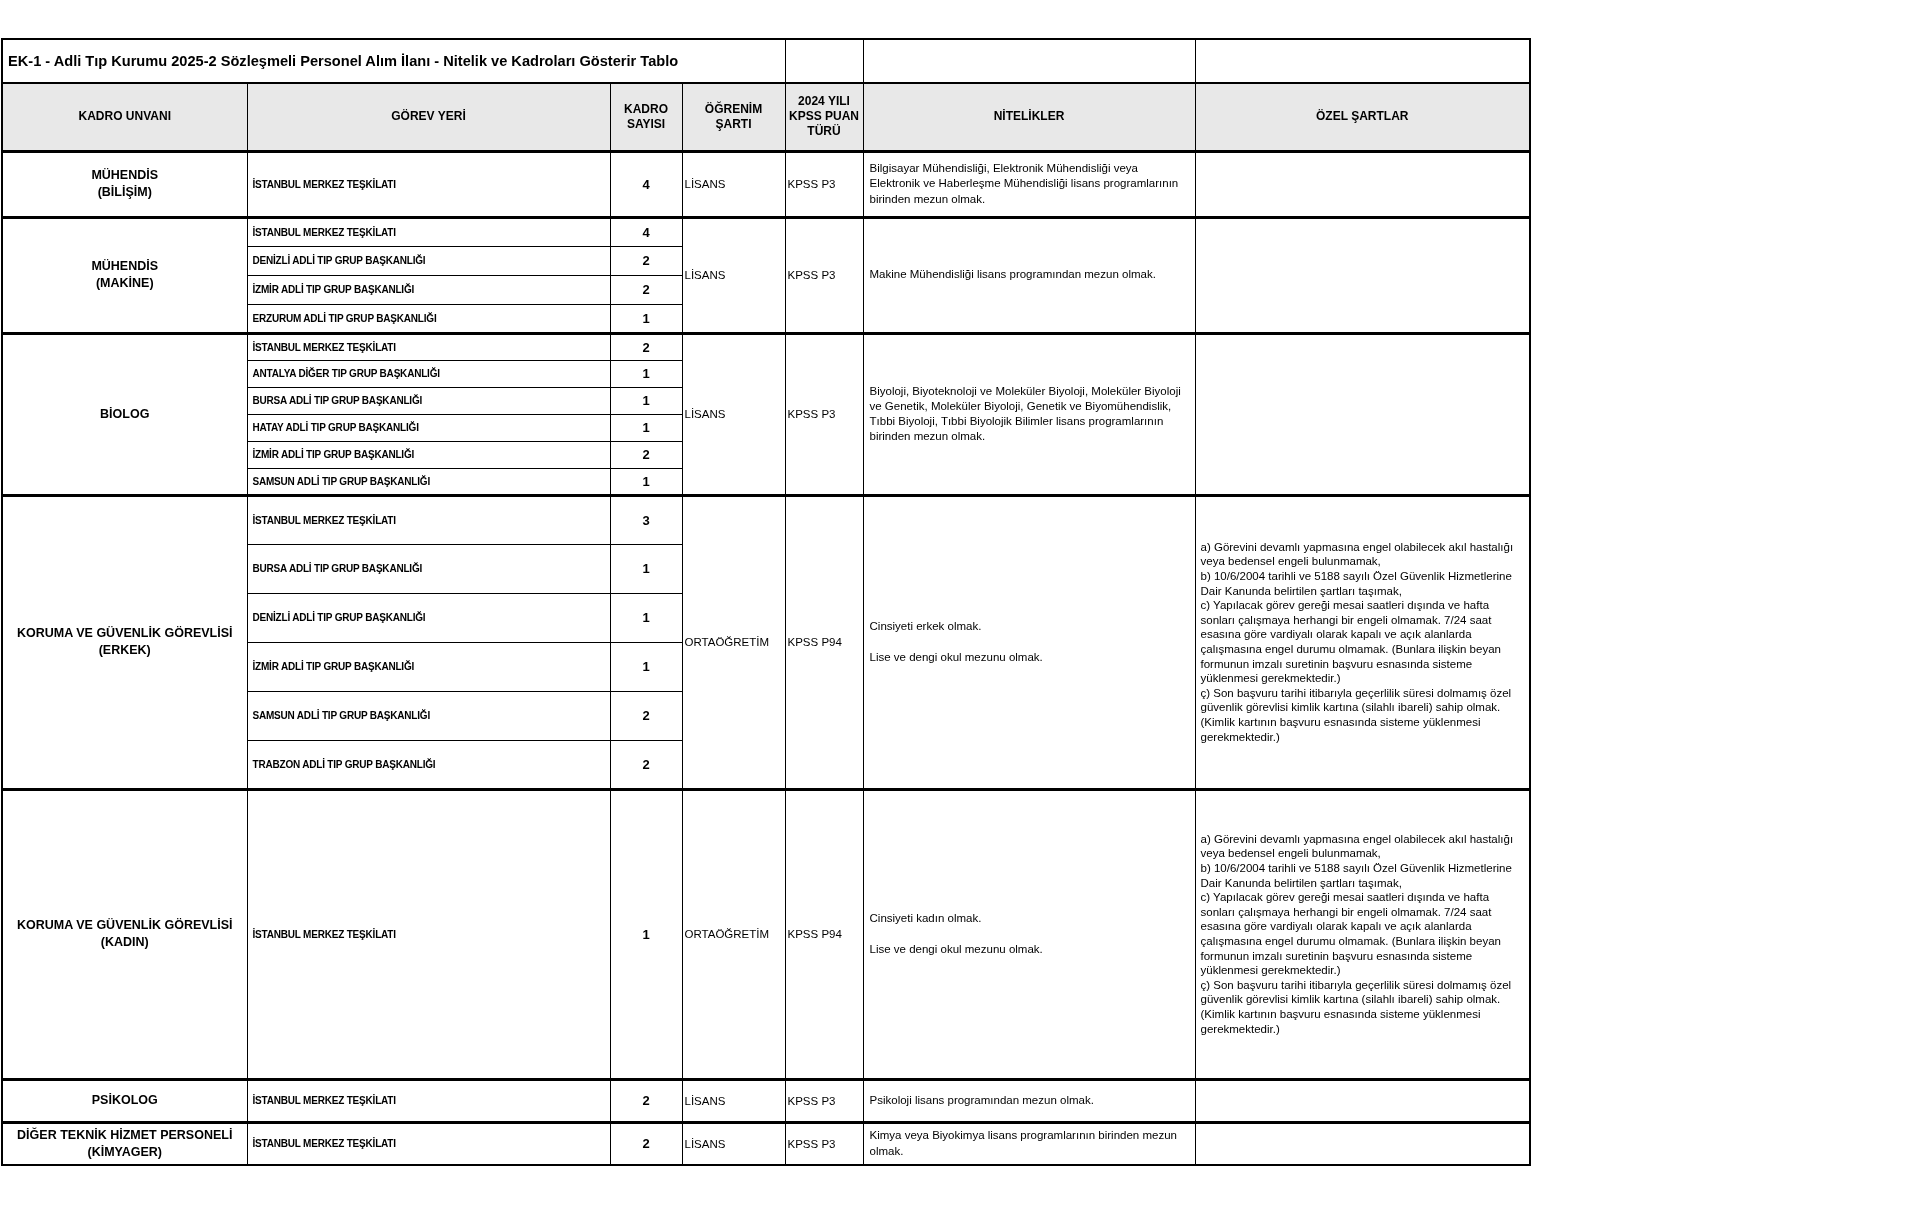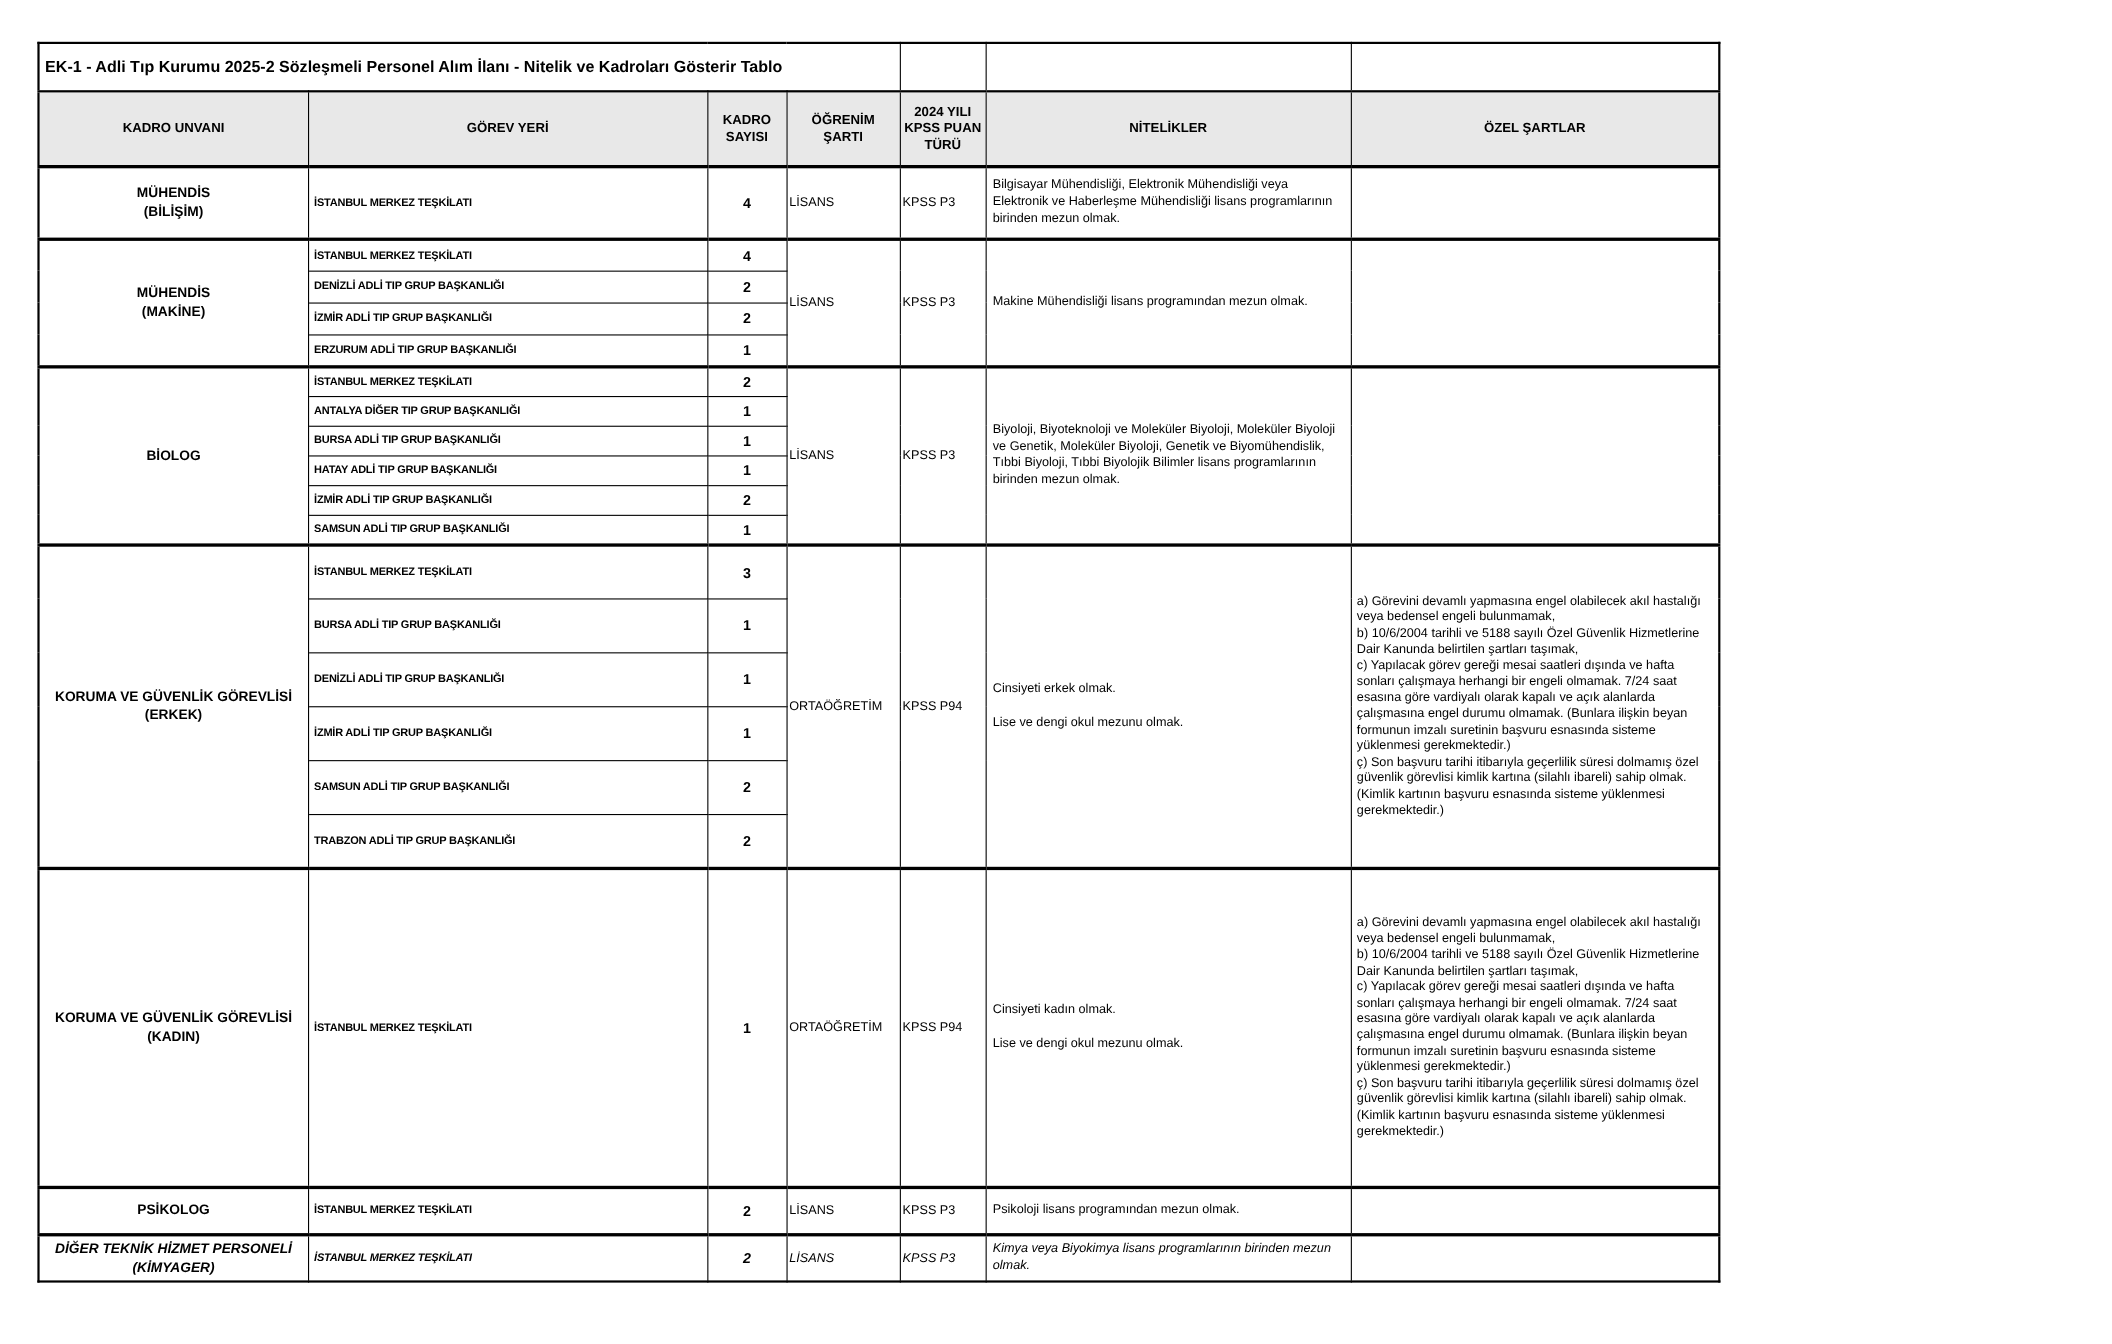--- a/index.html
+++ b/index.html
@@ -1,21 +1,21 @@
 <!DOCTYPE html>
 <html><head>
 <meta charset="utf-8">
 <style>
   html,body{margin:0;padding:0;}
   body{
     width:1920px;height:1222px;position:relative;background:#ffffff;
     font-family:"Liberation Sans","DejaVu Sans",sans-serif;color:#000;
     -webkit-font-smoothing:antialiased;
   }
-  .page{position:absolute;left:34px;top:38px;}
+  .page{position:absolute;left:1px;top:38px;}
   table.main{
     border-collapse:collapse;table-layout:fixed;width:1528px;
     border:2px solid #000;background:#fff;
   }
   td,th{border:1px solid #000;overflow:hidden;vertical-align:middle;box-sizing:border-box;}
 
   
   tr.title-row td{height:44px;border-bottom:2px solid #000;background:#fff;}
   td.title-cell{
     font-weight:bold;font-size:14.6px;text-align:left;padding:0 5px;white-space:nowrap;
@@ -29,21 +29,21 @@
   th.c2,th.c7{text-align:left;padding-left:6px;}
 
   
   tr.group-start td{border-top:3px solid #000;}
   tr.g0{height:66px;}
   tr.g1{height:29px;}
   tr.g2{height:27px;}
   tr.g3{height:49px;}
   tr.g4{height:290px;}
   tr.g5{height:34px;margin-left:16px;}
-  tr.g6{height:40px;font-style:italic;}
+  tr.g6{height:40px;}
 
   td.unvan{
     font-weight:bold;font-size:12.5px;text-align:center;
     white-space:pre-line;line-height:1.35;padding:0 4px;
   }
   td.loc{
     font-weight:bold;font-size:10px;text-align:left;
     padding:2px 5px;letter-spacing:-0.2px;white-space:nowrap;
   }
   td.cnt{font-weight:bold;font-size:13px;text-align:center;}

